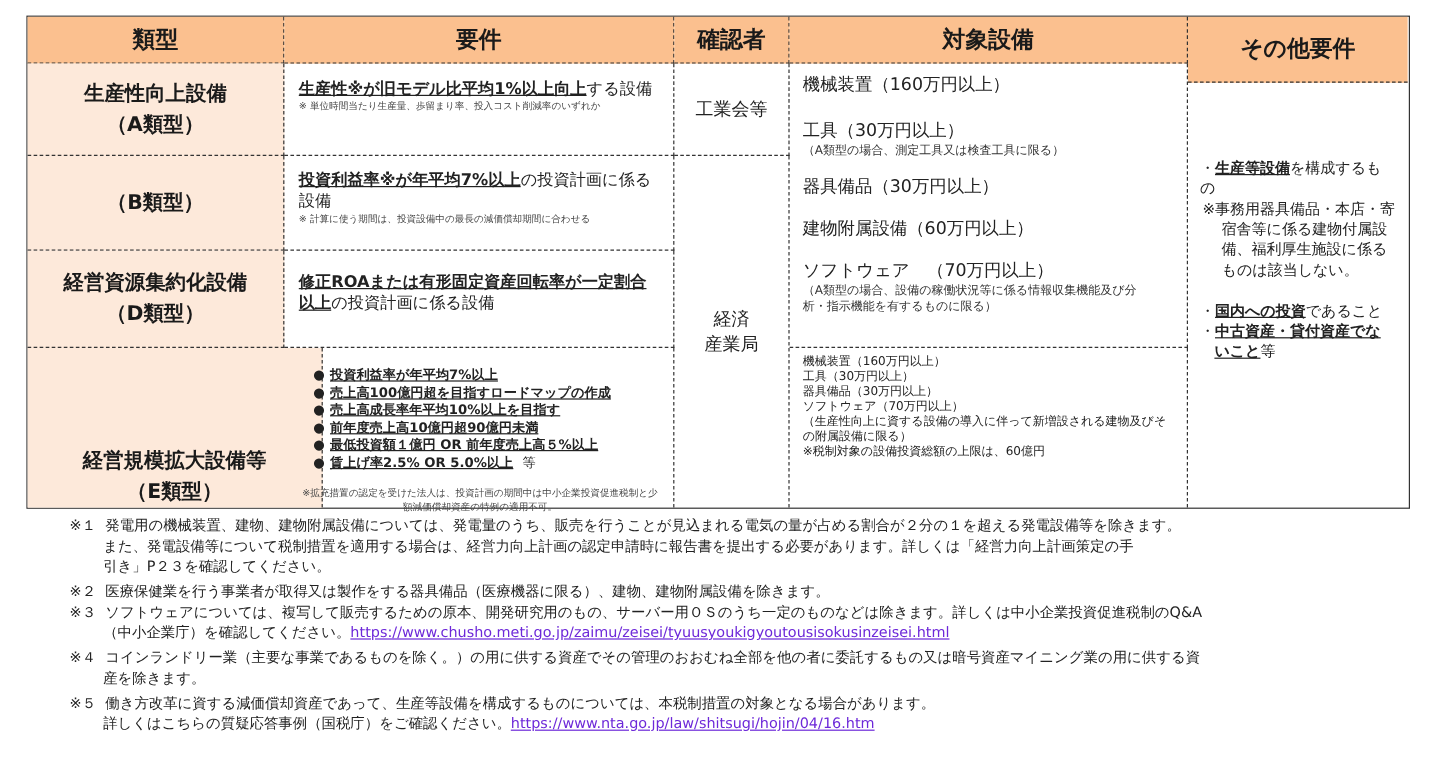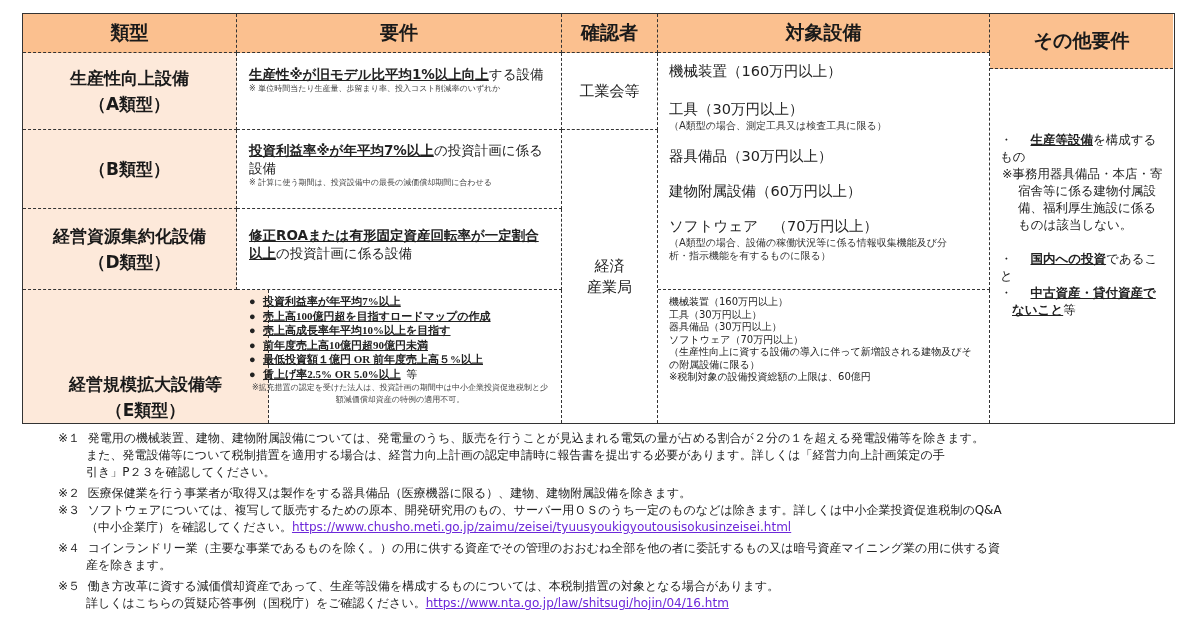--- a/index.html
+++ b/index.html
@@ -14,22 +14,22 @@
           justify-content: center; font-weight: bold; font-size: 17px; line-height: 26px; color: #1a1a1a; text-align: center; }
   .dash-b { border-bottom: 1.3px dashed #333; }
   .dash-r { border-right: 1.3px dashed #333; }
   .req { padding: 8px 10px 0 12px; font-size: 13.5px; line-height: 18px; }
   .req b { font-weight: bold; text-decoration: underline; }
   .note { font-size: 8px; line-height: 12px; color: #444; }
   .center { display: flex; flex-direction: column; align-items: center; justify-content: center; font-size: 15px; line-height: 21px; text-align: center; }
   .eq-line { font-size: 14.5px; line-height: 20px; }
   .eq-sub { font-size: 10px; line-height: 13px; color: #333; }
   .other { padding: 0 10px 0 10px; font-size: 12.5px; line-height: 17px; }
-  .other u { font-weight: bold; margin-left: 18px; }
-  ul.blist { list-style: none; margin: 0; padding: 0; font-family: Liberation Serif, serif; }
+  .other u { font-weight: bold; }
+  ul.blist { list-style: none; margin: 12px; padding: 0; }
   ul.blist li { font-size: 11px; line-height: 14.5px; font-weight: bold; }
   ul.blist li .dot { display: inline-block; width: 14px; }
   ul.blist li span.t { text-decoration: underline; }
   .small { font-size: 10px; line-height: 12.5px; }
   .foot { position: absolute; left: 58px; font-size: 12px; line-height: 17px; color: #222; white-space: nowrap; }
   .foot .ind { padding-left: 28px; }
   a.lnk { color: #6d28d9; text-decoration: underline; }
 </style>
 </head>
 <body>

